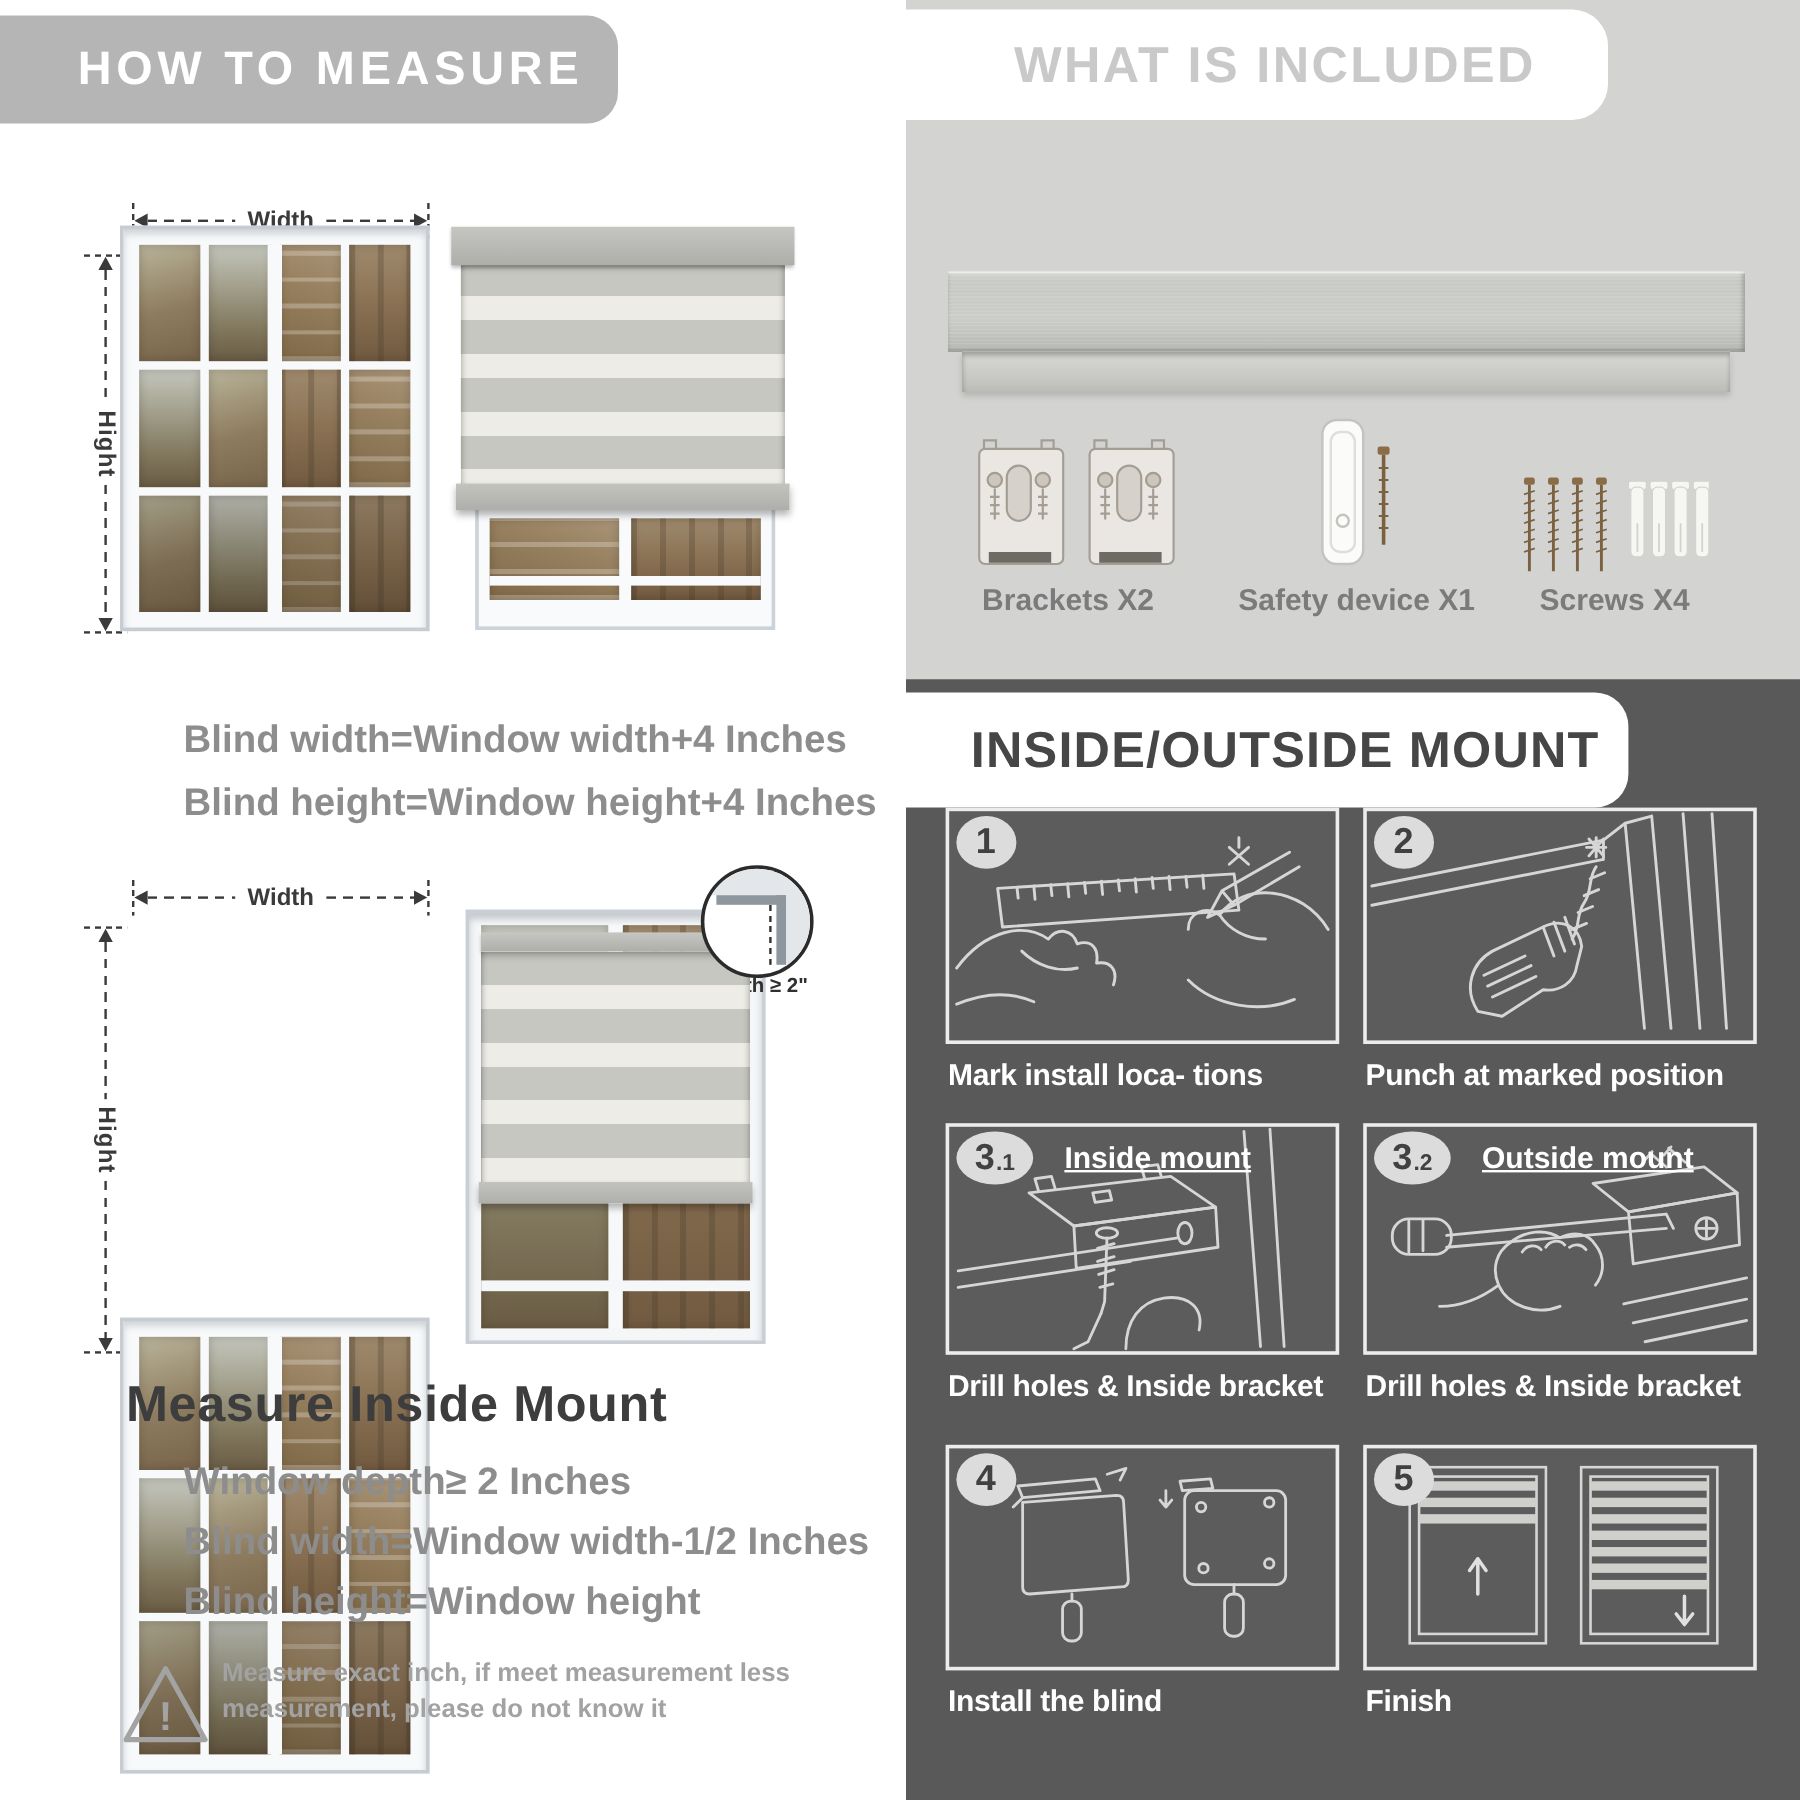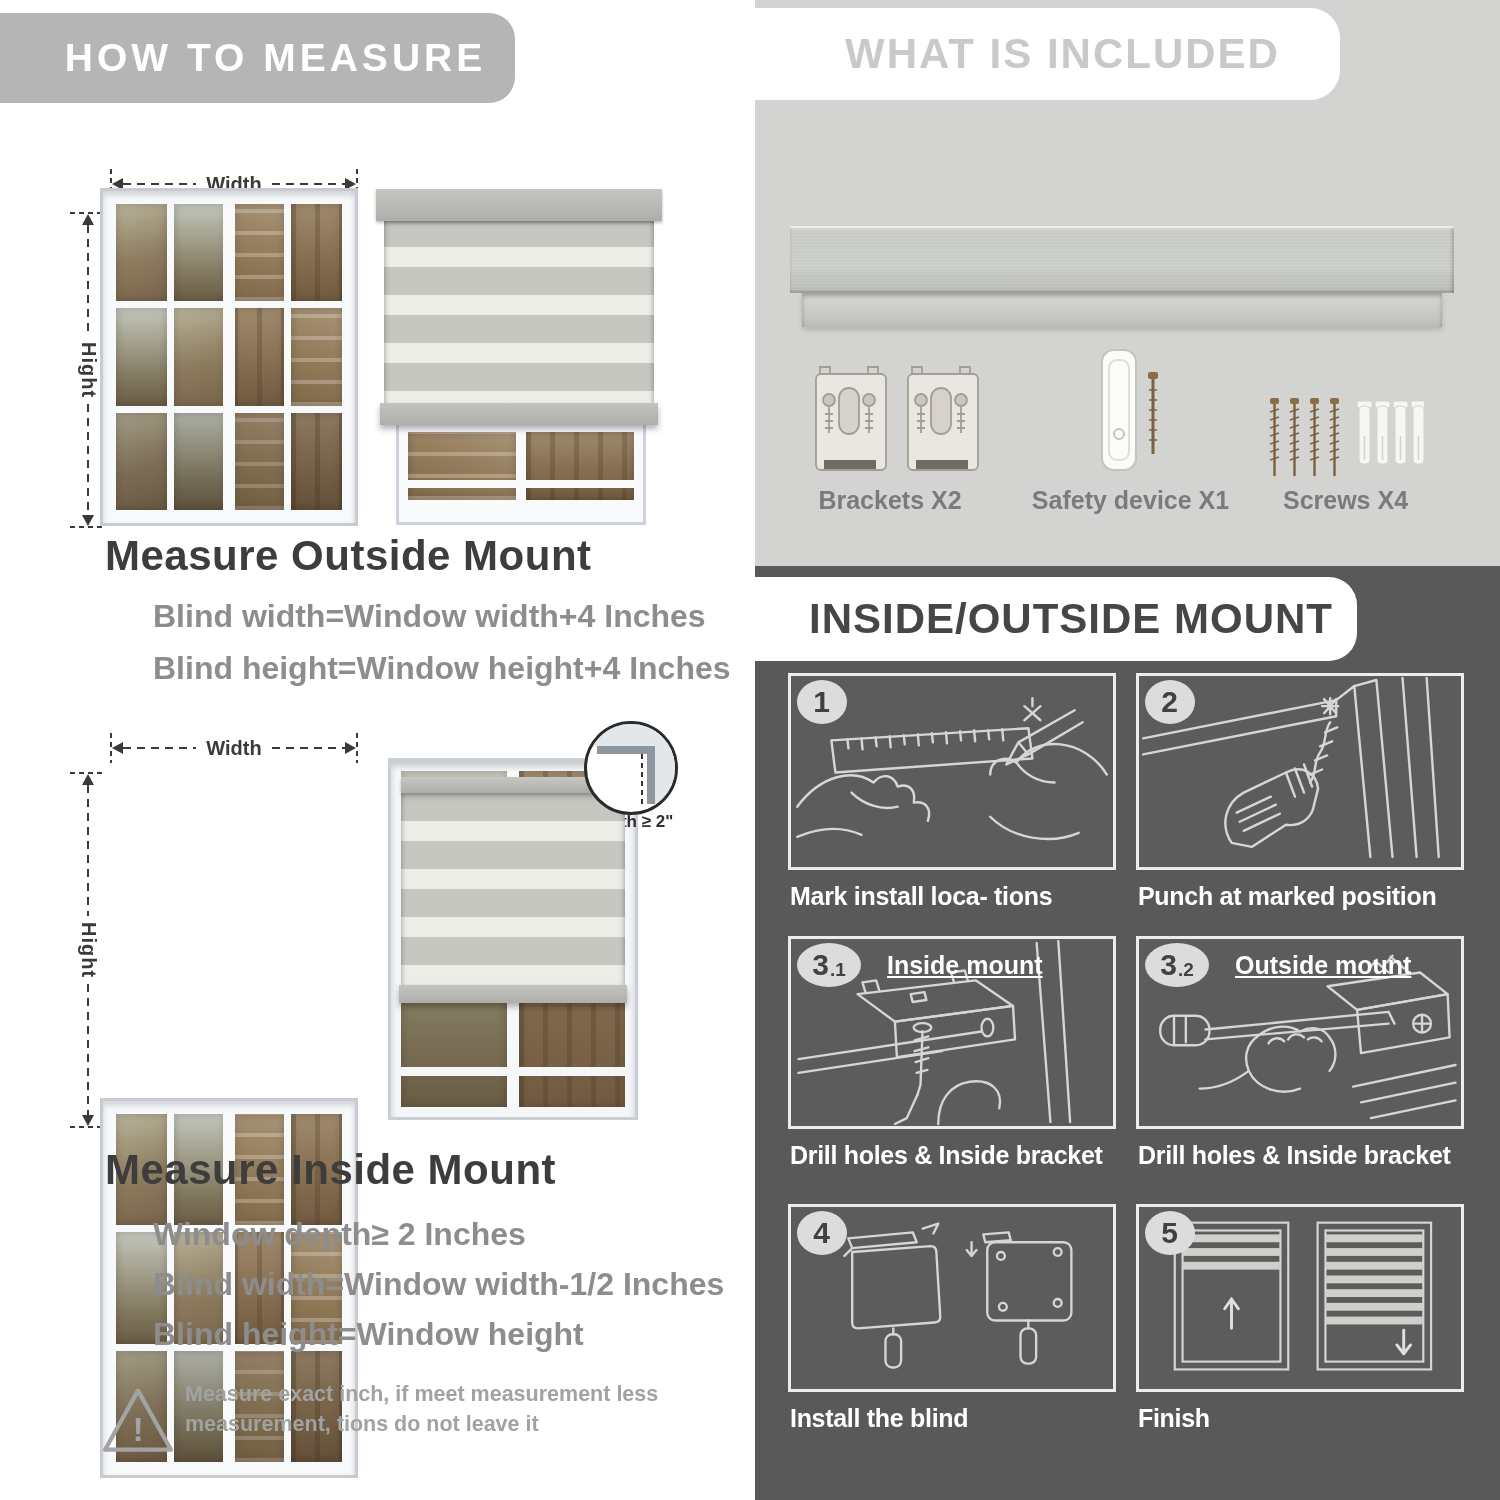--- a/index.html
+++ b/index.html
@@ -6,21 +6,21 @@
   #stage{position:relative;width:1500px;height:1500px;background:#fff;overflow:hidden;
          font-family:"Liberation Sans",sans-serif;}
   .abs{position:absolute;}
 
   
   .banner{display:flex;align-items:center;font-weight:700;justify-content:center;}
   #howto-banner{left:0;top:13px;width:515px;height:90px;background:#b5b5b5;
     border-radius:0 26px 26px 0;color:#fff;font-size:39px;letter-spacing:4px;padding-left:36px;box-sizing:border-box;}
   #included-banner{left:755px;top:8px;width:585px;height:92px;background:#fff;
     border-radius:0 30px 30px 0;color:#c9c9c9;font-size:42px;letter-spacing:2px;padding-left:30px;box-sizing:border-box;}
-  #mount-banner{left:755px;top:577px;width:602px;height:84px;background:#fff;
+  #mount-banner{left:755px;top:577px;width:602px;height:96px;background:#fff;
     border-radius:0 28px 28px 0;color:#464646;font-size:42px;letter-spacing:1px;padding-left:30px;box-sizing:border-box;}
 
   
   #right-top{left:755px;top:0;width:745px;height:566px;background:#d3d4d2;}
   #right-bottom{left:755px;top:566px;width:745px;height:934px;background:#595959;}
 
   
   .heading{font-weight:700;color:#3d3d3d;font-size:42px;letter-spacing:.5px;}
   .bodyline{font-weight:700;color:#8d8d8d;font-size:32px;margin-left:48px;}
   .warn-text{font-weight:700;color:#a2a2a2;font-size:21.5px;line-height:30px;}
@@ -159,21 +159,20 @@
       <div class="panes2">
         <div class="pane ph-c"></div>
         <div class="pane ph-d"></div>
       </div>
     </div>
     <div class="abs zebra" style="left:8px;top:30px;width:270px;height:188px;z-index:2;"></div>
     <div class="abs cassette" style="left:0;top:0;width:286px;height:32px;z-index:3;"></div>
     <div class="abs rail" style="left:4px;top:214px;width:278px;height:22px;z-index:3;"></div>
   </div>
 
-  <div class="abs heading" style="left:105px;top:532px;">Measure Outside Mount</div>
   <div class="abs bodyline" style="left:105px;top:598px;">Blind width=Window width+4 Inches</div>
   <div class="abs bodyline" style="left:105px;top:650px;">Blind height=Window height+4 Inches</div>
 
   <div class="abs harrow" style="left:110px;top:732px;width:248px;">
     <div class="vtick"></div>
     <div class="tri tri-l"></div>
     <div class="hdash"></div>
     <span class="alabel">Width</span>
     <div class="hdash"></div>
     <div class="tri tri-r"></div>
@@ -233,21 +232,21 @@
   <div class="abs bodyline" style="left:105px;top:1216px;">Window depth≥ 2 Inches</div>
   <div class="abs bodyline" style="left:105px;top:1266px;">Blind width=Window width-1/2 Inches</div>
   <div class="abs bodyline" style="left:105px;top:1316px;">Blind height=Window height</div>
 
   <svg class="abs" style="left:100px;top:1381px;" width="76" height="80" viewBox="0 0 90 88">
     <polygon points="45,8 84,78 6,78" fill="none" stroke="#a3a3a3" stroke-width="5" stroke-linejoin="round"></polygon>
     <text x="45" y="68" text-anchor="middle" font-size="40" font-weight="bold" fill="#a3a3a3">!</text>
   </svg>
   <div class="abs warn-text" style="left:185px;top:1379px;width:480px;">
     <div>Measure exact inch, if meet measurement less</div>
-    <div>measurement, tions do not leave it</div>
+    <div>measurement, please do not know it</div>
   </div>
 
   <div class="abs banner" id="included-banner">
     <span>WHAT IS INCLUDED</span>
   </div>
 
 
   <div class="abs" id="headrail-face" style="left:790px;top:226px;width:664px;height:67px;"></div>
   <div class="abs" id="headrail-lip" style="left:802px;top:293px;width:640px;height:34px;"></div>
 

